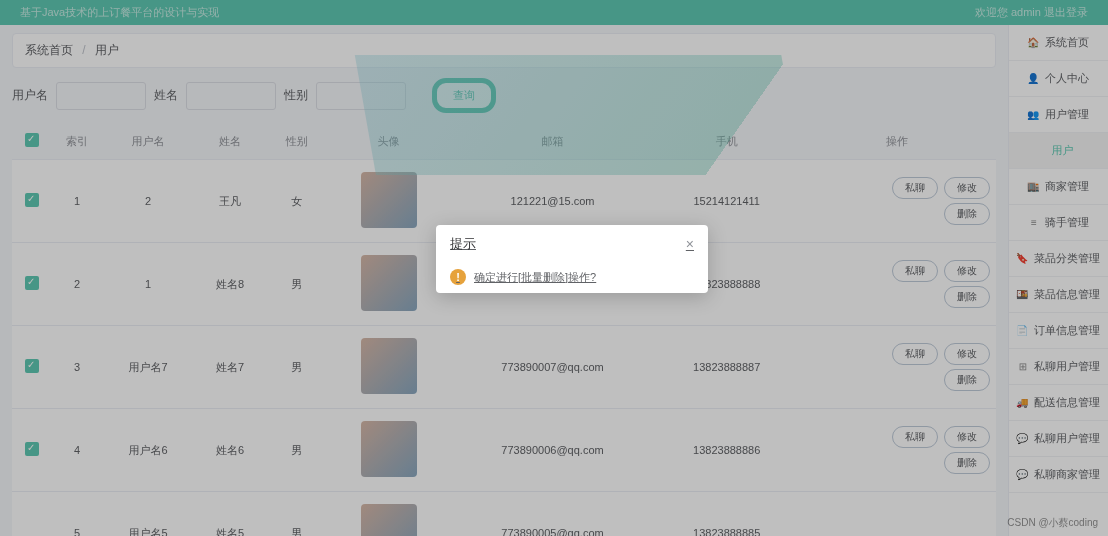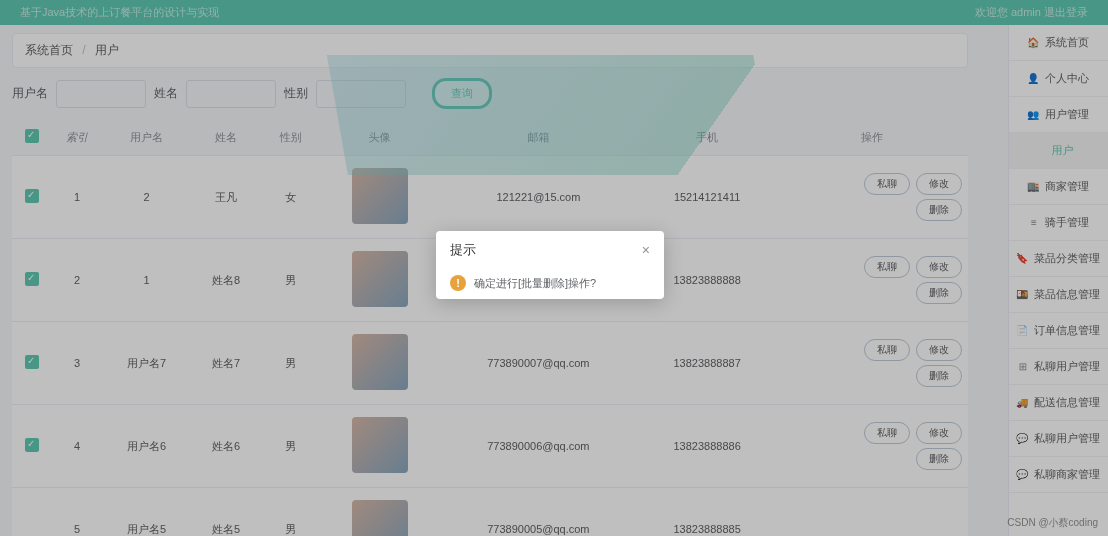--- a/index.html
+++ b/index.html
@@ -3,62 +3,62 @@
   <meta charset="utf-8">
   <style>
     * { box-sizing: border-box; margin: 0; padding: 0; font-family: "Microsoft YaHei", Arial, sans-serif; }
     body { width: 1108px; height: 536px; background: #f5f7fa; position: relative; font-size: 12px; color: #606266; overflow: hidden; }
     
     .overlay { position: absolute; top: 0; left: 0; right: 0; bottom: 0; background: rgba(0,0,0,0.25); z-index: 10; }
     
     .topbar { height: 25px; background: #5fc9b3; color: rgba(255,255,255,0.65); display: flex; align-items: center; padding: 8px 20px; font-size: 11px; }
     .topbar-title { margin: 0 auto; }
     
-    .container { display: flex; height: calc(100% - 25px); gap: 28px; }
+    .container { display: flex; height: calc(100% - 25px); }
     
     .main { flex: 1; padding: 8px 12px; position: relative; overflow: hidden; }
     
     .breadcrumb { background: #fff; border: 1px solid #ebeef5; padding: 8px 12px; border-radius: 4px; margin-bottom: 10px; font-size: 12px; }
     .breadcrumb a { color: #606266; text-decoration: none; }
     .breadcrumb .sep { margin: 0 6px; color: #c0c4cc; }
     
     .search-row { display: flex; align-items: center; gap: 8px; margin-bottom: 10px; flex-wrap: wrap; }
     .search-row label { font-size: 12px; color: #606266; }
     .search-row input { width: 90px; height: 28px; border: 1px solid #dcdfe6; border-radius: 3px; padding: 0 8px; font-size: 12px; background:#f5f7fa;}
     
-    .btn-small { display: inline-block; padding: 5px 16px; border-radius: 14px; border: 3px solid #d946ef; background: #fff; cursor: pointer; font-size: 11px; color: #606266; }
+    .btn-small { display: inline-block; padding: 5px 16px; border-radius: 14px; border: 5px solid #d946ef; background: #fff; cursor: pointer; font-size: 11px; color: #606266; }
     .btn-small.primary { border-color: #5fc9b3; color: #5fc9b3; }
     
     .action-row { display: flex; gap: 10px; margin-bottom: 10px; }
     
     .table-wrap { background: #fff; }
     .table { width: 100%; border-collapse: collapse; }
     .table th { background: #f5f7fa; padding: 10px 6px; font-weight: normal; color: #909399; font-size: 11px; text-align: center; border-bottom: 1px solid #ebeef5; }
     .table td { padding: 12px 6px; text-align: center; font-size: 11px; color: #606266; border-bottom: 1px solid #ebeef5; vertical-align: middle; }
     
     .chk { display: inline-block; width: 14px; height: 14px; background: #5fc9b3; border-radius: 2px; position: relative; cursor: pointer; }
     .chk::after { content: "✓"; color: #fff; font-size: 10px; position: absolute; top: 0; left: 2px; }
     
     .avatar { width: 56px; height: 56px; background: linear-gradient(135deg,#d7b8a8,#8aa8c0); border-radius: 4px; display: inline-block; }
     
     .row-actions { display: flex; flex-direction: column; gap: 4px; align-items: flex-end; }
     .row-actions-top { display: flex; gap: 6px; }
     .mini-btn { padding: 3px 12px; border-radius: 12px; border: 1px solid #bfcbd9; background: #fff; font-size: 10px; color: #606266; cursor: pointer; }
     
     .col-chk { width: 40px; }
-    .col-idx { width: 50px; font-style: italic; }
+    .col-idx { width: 50px; }
     
     
     .sidebar { width: 100px; background: #fff; border-left: 1px solid #ebeef5; overflow-y: auto; }
     .sidebar-item { display: flex; align-items: center; justify-content: center; gap: 5px; padding: 10px 6px; border-bottom: 1px solid #f0f2f5; cursor: pointer; font-size: 11px; color: #606266; }
     .sidebar-item.child { background: #f5f5f5; padding-left: 14px; color: #5fc9b3; }
     .sidebar-ic { width: 12px; height: 12px; display: inline-flex; align-items: center; justify-content: center; font-size: 10px; color:#888;}
     
     
-    .dialog { position: absolute; top: 231px; left: 436px; width: 228px; background: #fff; border-radius: 4px; box-shadow: 0 4px 20px rgba(0,0,0,0.2); z-index: 20; }
+    .dialog { position: absolute; top: 225px; left: 436px; width: 272px; background: #fff; border-radius: 4px; box-shadow: 0 4px 20px rgba(0,0,0,0.2); z-index: 20; text-decoration: underline; }
     .dialog-head { padding: 10px 14px; display: flex; justify-content: space-between; align-items: center; color: #303133; font-size: 13px; }
     .dialog-close { cursor: pointer; color: #909399; font-size: 14px; }
     .dialog-body { padding: 6px 14px 8px 14px; display: flex; align-items: center; gap: 8px; }
     .dialog-icon { width: 16px; height: 16px; border-radius: 50%; background: #e6a23c; color: #fff; display: flex; align-items: center; justify-content: center; font-size: 11px; font-weight: bold; }
     .dialog-msg { font-size: 11px; color: #606266; }
     .dialog-foot { padding: 8px 10px 10px; display: flex; justify-content: flex-end; gap: 6px; }
     .d-btn { padding: 5px 10px; border-radius: 3px; border: 1px solid #dcdfe6; background: #fff; font-size: 10px; cursor: pointer; color:#606266;}
     .d-btn.primary { background: #5fc9b3; border-color: #5fc9b3; color: #fff; }
     
     .watermark { position: absolute; right: 10px; bottom: 6px; color: rgba(0,0,0,0.45); font-size: 10px; z-index: 30; }

